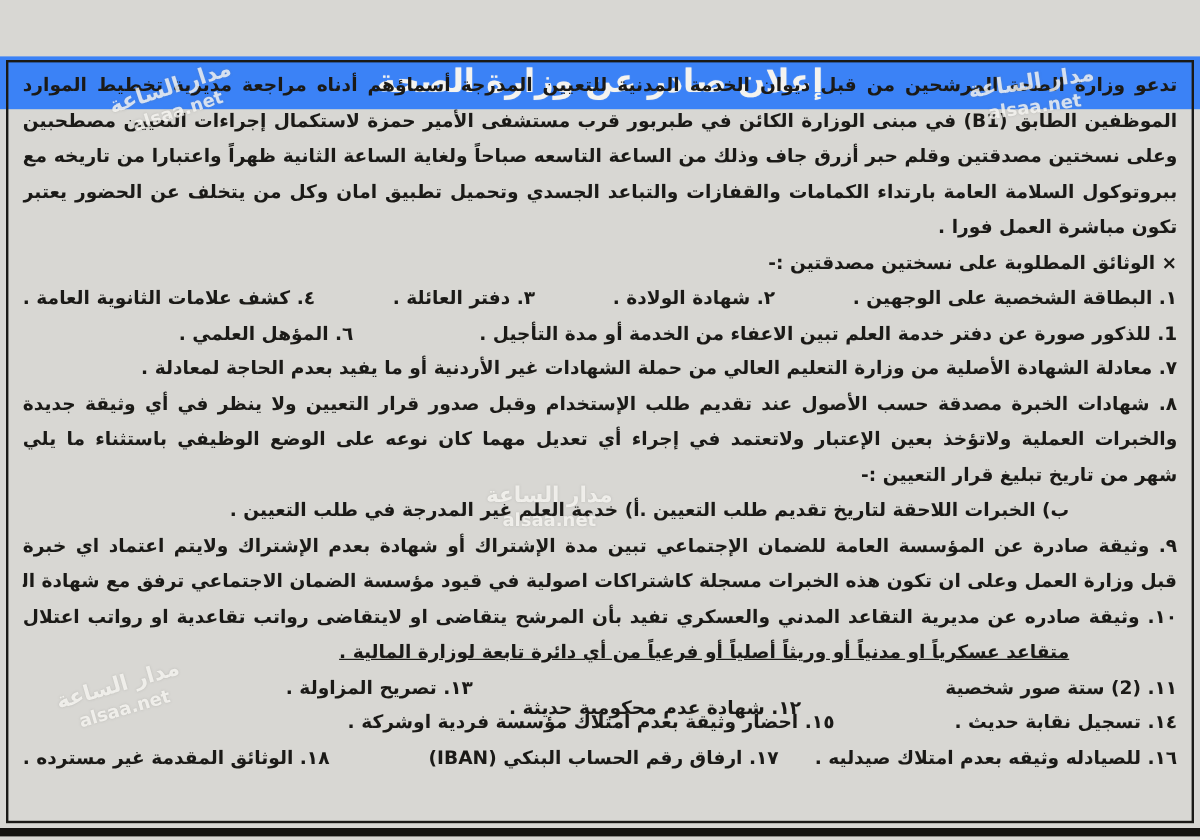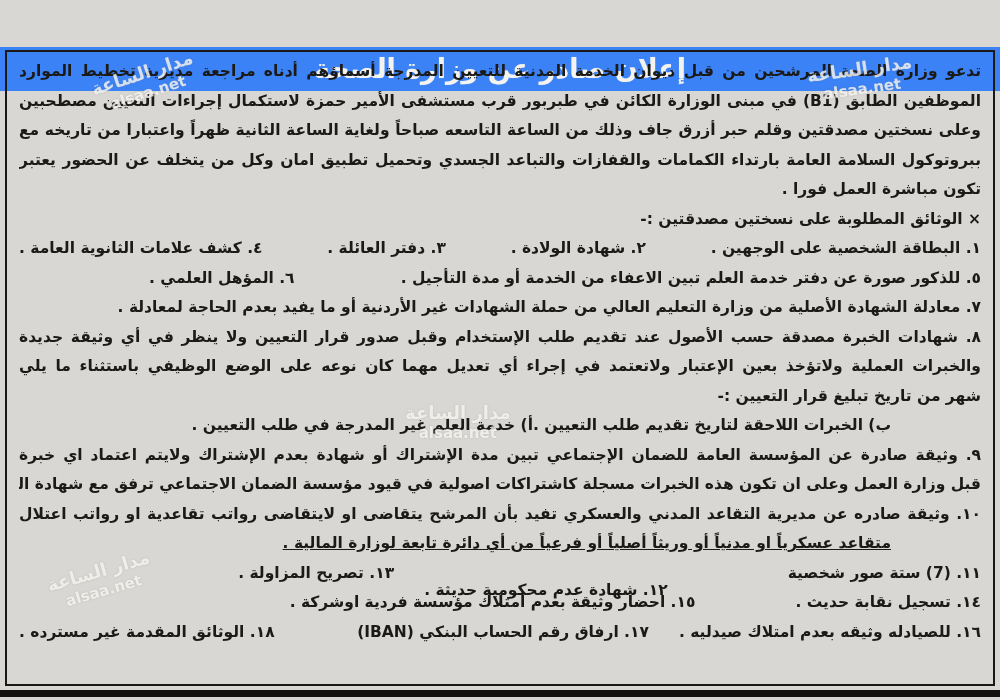--- a/index.html
+++ b/index.html
@@ -80,21 +80,21 @@
   <div class="line">× الوثائق المطلوبة على نسختين مصدقتين :-</div>
 
   <div class="row spread">
     <span class="cell">١. البطاقة الشخصية على الوجهين .</span>
     <span class="cell">٢. شهادة الولادة .</span>
     <span class="cell">٣. دفتر العائلة .</span>
     <span class="cell">٤. كشف علامات الثانوية العامة .</span>
   </div>
 
   <div class="row spread pad-end">
-    <span class="cell">٥. للذكور صورة عن دفتر خدمة العلم تبين الاعفاء من الخدمة أو مدة التأجيل .</span>
+    <span class="cell">1. للذكور صورة عن دفتر خدمة العلم تبين الاعفاء من الخدمة أو مدة التأجيل .</span>
     <span class="cell">٦. المؤهل العلمي .</span>
   </div>
 
   <div class="line">٧. معادلة الشهادة الأصلية من وزارة التعليم العالي من حملة الشهادات غير الأردنية  أو ما يفيد بعدم الحاجة لمعادلة .</div>
 
   <div class="line justify">٨. شهادات الخبرة مصدقة حسب الأصول عند تقديم طلب الإستخدام وقبل صدور قرار التعيين ولا ينظر في أي وثيقة جديدة تتعلق بالمؤهلات</div>
   <div class="line justify">والخبرات العملية ولاتؤخذ بعين الإعتبار ولاتعتمد في إجراء أي تعديل مهما كان نوعه على الوضع الوظيفي باستثناء ما يلي شريطة تقديمها خلال</div>
   <div class="line">شهر من تاريخ تبليغ قرار التعيين :-</div>
 
   <div class="row">
@@ -103,21 +103,21 @@
   </div>
 
 
   <div class="line justify">٩. وثيقة صادرة عن المؤسسة العامة للضمان الإجتماعي تبين مدة الإشتراك أو شهادة بعدم الإشتراك ولايتم اعتماد اي خبرة محلية غير مصدقة من</div>
   <div class="line">قبل وزارة العمل وعلى ان تكون هذه الخبرات مسجلة كاشتراكات اصولية في قيود مؤسسة الضمان الاجتماعي ترفق مع شهادة الخبرة .</div>
 
   <div class="line justify">١٠. وثيقة صادره عن مديرية التقاعد المدني والعسكري تفيد بأن المرشح يتقاضى او لايتقاضى رواتب تقاعدية او رواتب اعتلال سواء كان المرشح</div>
   <div class="line indent">متقاعد عسكرياً او مدنياً أو وريثاً أصلياً أو فرعياً من أي دائرة تابعة لوزارة المالية .</div>
 
   <div class="row">
-    <span class="cell">١١. (7) ستة صور شخصية</span>
+    <span class="cell">١١. (2) ستة صور شخصية</span>
     <span class="cell gap120">١٢. شهادة عدم محكومية حديثة .</span>
     <span class="cell gap30">١٣. تصريح المزاولة .</span>
   </div>
 
   <div class="row">
     <span class="cell">١٤. تسجيل نقابة حديث .</span>
     <span class="cell gap100">١٥. احضار وثيقة بعدم امتلاك مؤسسة فردية اوشركة .</span>
   </div>
 
   <div class="row">

